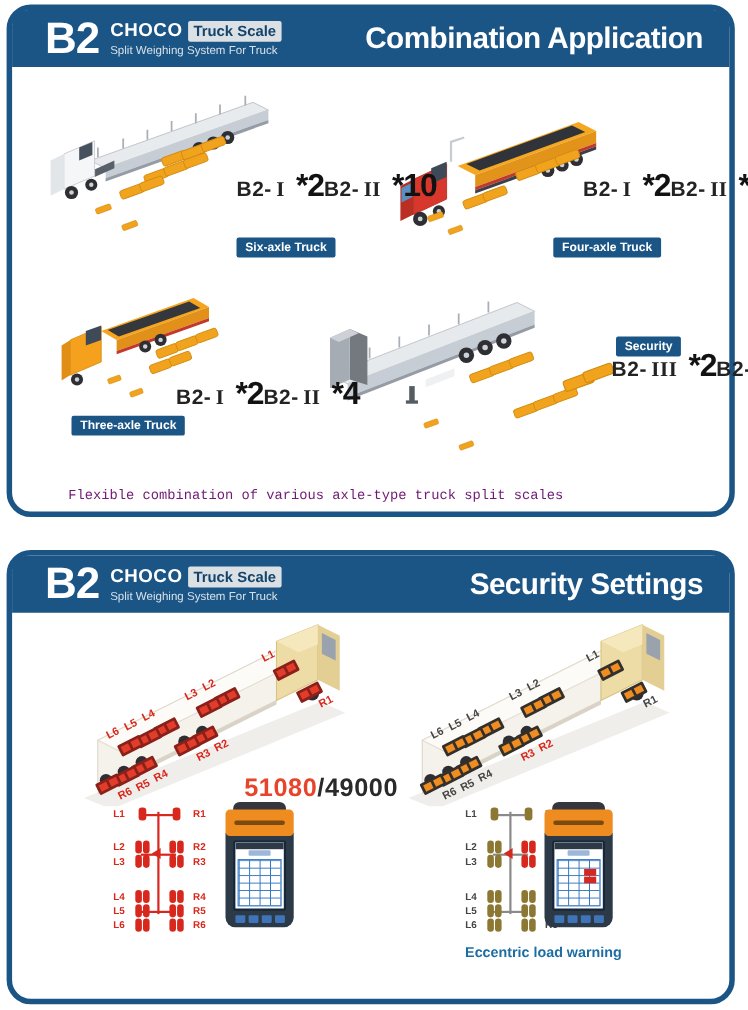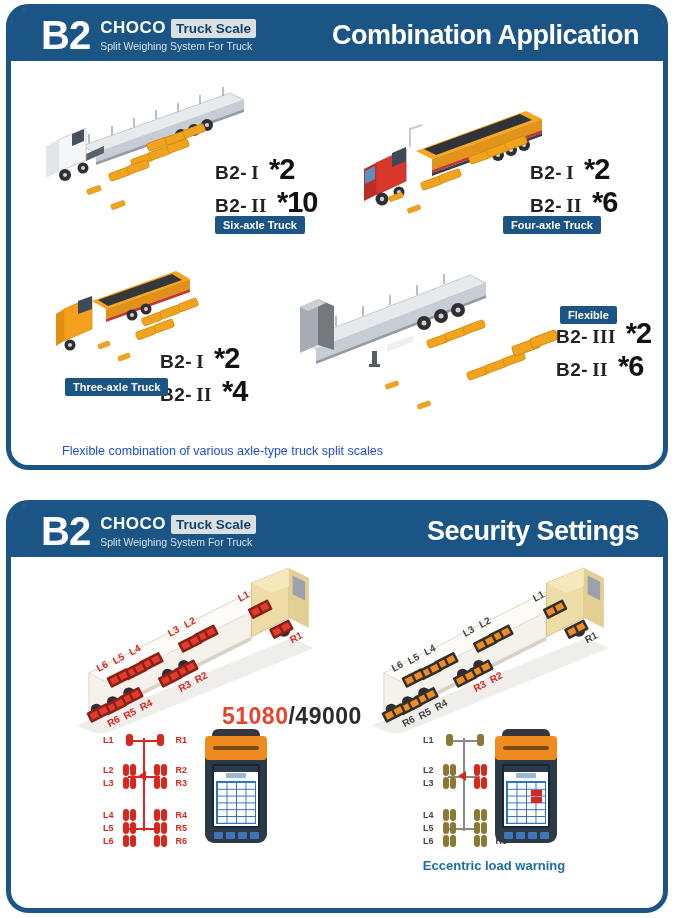--- a/index.html
+++ b/index.html
@@ -16,28 +16,28 @@
   .brand-line{display:flex;align-items:center;gap:5px;}
   .brand-name{font-size:17px;font-weight:700;color:#fff;letter-spacing:.5px;}
   .product-box{background:#dbe0e5;color:#14436b;font-size:13.5px;font-weight:700;
         padding:1px 5px;border-radius:2px;line-height:17px;}
   .tagline{font-size:10.5px;color:rgba(255,255,255,.82);margin-top:2px;}
   .panel-title{margin-left:auto;margin-right:24px;font-size:27px;font-weight:700;color:#fff;letter-spacing:-.5px;}
 
   .illu{position:absolute;}
   .opad{fill:#f1a31d;stroke:#d18b0e;stroke-width:.8;}
 
-  .spec-group{position:absolute;display:flex;flex-direction:column;}
+  .spec-group{position:absolute;display:flex;flex-direction:row;}
   .spec-row{display:flex;align-items:baseline;gap:10px;height:33px;}
   .spec-model{font-size:19px;font-weight:700;color:#232323;letter-spacing:.5px;white-space:nowrap;}
   .spec-model .numeral{font-family:"Liberation Serif","DejaVu Serif",serif;margin-left:4px;font-size:19px;}
   .spec-qty{font-size:29px;font-weight:700;color:#121212;letter-spacing:-1px;}
   .badge{position:absolute;background:#1b5586;color:#fff;font-size:11px;font-weight:700;
          padding:3px 8px;border-radius:2px;white-space:nowrap;}
-  .p1-caption{position:absolute;font-size:12.5px;color:#1d4ed8;}
+  .p1-caption{position:absolute;font-size:12.5px;color:#701a75;font-family:Liberation Mono, monospace;}
 
   
   .reading{position:absolute;font-size:23px;font-weight:700;letter-spacing:.5px;margin-left:46px;}
   .reading .cur{color:#e8432b;}
   .reading .sep,.reading .lim{color:#2a2a2a;}
   .p2-caption{position:absolute;width:190px;text-align:center;font-size:13px;font-weight:700;color:#1c6da3;}
 
   .schematic{position:absolute;width:84px;height:122px;}
   .sch-red{color:#d8281e;}
   .sch-gold{color:#8c7832;}
@@ -271,21 +271,21 @@
       <span class="spec-model"><span>B2-</span><span class="numeral">I</span></span>
       <span class="spec-qty">*2</span>
     </div>
     <div class="spec-row">
       <span class="spec-model"><span>B2-</span><span class="numeral">II</span></span>
       <span class="spec-qty">*4</span>
     </div>
   </div>
   <div class="badge" style="left:54px;top:369px">Three-axle Truck</div>
 
-  <div class="badge" style="left:549px;top:297px">Flexible</div>
+  <div class="badge" style="left:549px;top:297px">Security</div>
   <div class="spec-group" style="left:545px;top:308px">
     <div class="spec-row">
       <span class="spec-model"><span>B2-</span><span class="numeral">III</span></span>
       <span class="spec-qty">*2</span>
     </div>
     <div class="spec-row">
       <span class="spec-model"><span>B2-</span><span class="numeral">II</span></span>
       <span class="spec-qty">*6</span>
     </div>
   </div>

